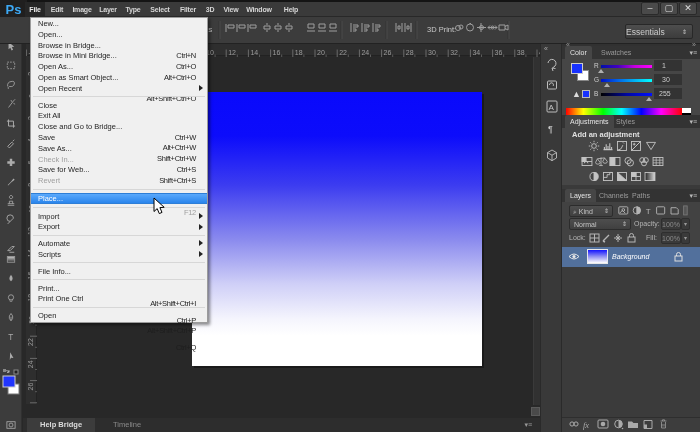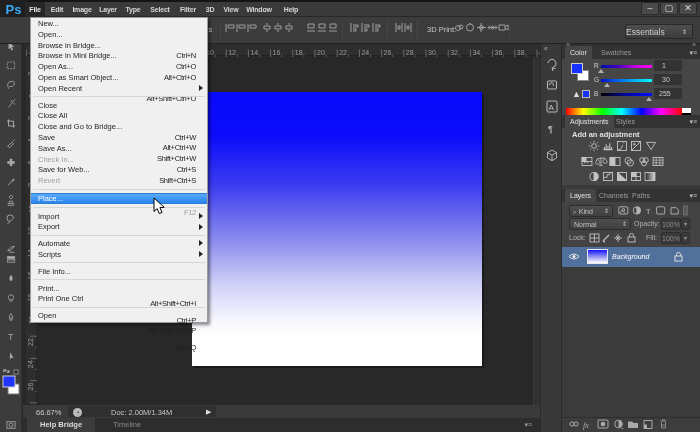--- a/index.html
+++ b/index.html
@@ -184,27 +184,20 @@
           <line x1="4" y1="324.6" x2="13" y2="324.6" stroke="#6a6a6a" stroke-width="1"></line>
           <text x="7.5" y="326.6" font-size="7" fill="#9a9a9a" font-family="Liberation Sans" transform="rotate(-90 7.5 326.6)" text-anchor="end">26</text>
           <line x1="9" y1="335.7" x2="13" y2="335.7" stroke="#5a5a5a" stroke-width="1"></line>
           <line x1="4" y1="346.8" x2="13" y2="346.8" stroke="#6a6a6a" stroke-width="1"></line>
           <text x="7.5" y="348.8" font-size="7" fill="#9a9a9a" font-family="Liberation Sans" transform="rotate(-90 7.5 348.8)" text-anchor="end">28</text>
         </svg></div>
     <div id="canvas"></div>
     <div style="position:absolute;left:510px;top:13px;width:7px;height:348px;background:#313131;border-left:1px solid #3a3a3a;"></div>
     <div style="position:absolute;left:508px;top:363px;width:9px;height:9px;background:#4a4a4a;border:1px solid #5a5a5a;"></div>
     <div id="docimg"></div>
-    <div id="statusbar">
-      <span style="position:absolute;left:13px;top:3px;">66.67%</span>
-      <span style="position:absolute;left:45px;top:1px;width:148px;height:11px;background:#2f2f2f;border-radius:2px;"></span>
-      <span style="position:absolute;left:50px;top:2.5px;width:9px;height:9px;background:#bbb;border-radius:50%;color:#333;font-size:7px;line-height:9px;text-align:center;">◔</span>
-      <span style="position:absolute;left:88px;top:3px;">Doc: 2.00M/1.34M</span>
-      <span style="position:absolute;left:183px;top:3px;color:#ddd;font-size:7px;">▶</span>
-    </div>
     <div id="tabsbar">
       <div class="dtab" style="left:4px;background:#3c3c3c;color:#ddd;font-weight:bold;padding:0 13px;">Help Bridge</div>
       <div class="dtab" style="left:82px;color:#8a8a8a;">Timeline</div>
       <div class="dtab" style="right:0px;color:#999;font-size:7px;">▾≡</div>
     </div>
   </div>
 
   <div id="toolbar">
     <div id="toolhead">»</div>
     <svg width="22" height="405" id="toolsvg" style="position:absolute;left:0;top:10px;">
@@ -631,21 +624,21 @@
         <span class="ar"></span>
       </div>
     <div class="fsep">
         <div></div>
       </div>
     <div class="fitem">
         <span class="nm">Close</span>
         <span class="sc">Ctrl+W</span>
       </div>
     <div class="fitem">
-        <span class="nm">Close All</span>
+        <span class="nm">Exit All</span>
         <span class="sc">Alt+Ctrl+W</span>
       </div>
     <div class="fitem">
         <span class="nm">Close and Go to Bridge...</span>
         <span class="sc">Shift+Ctrl+W</span>
       </div>
     <div class="fitem">
         <span class="nm">Save</span>
         <span class="sc">Ctrl+S</span>
       </div>

